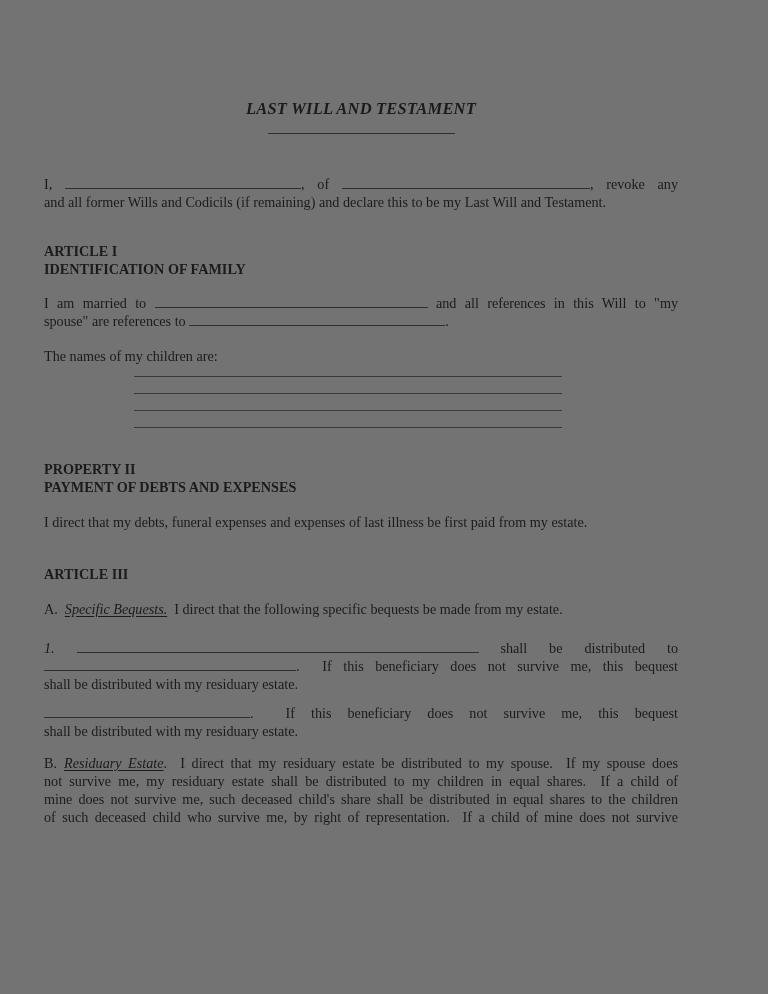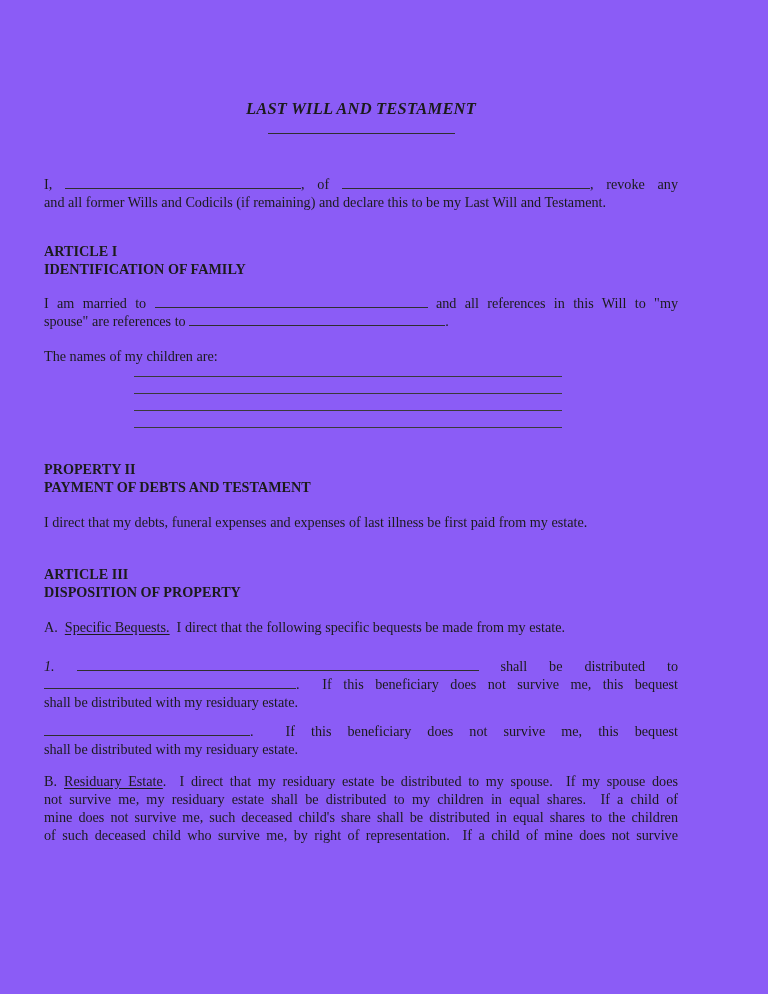--- a/index.html
+++ b/index.html
@@ -1,20 +1,20 @@
 <!DOCTYPE html>
 <html><head>
 <meta charset="utf-8">
 <style>
   html, body { margin: 0; padding: 0; background: #ffffff; }
   .page {
     position: relative;
     width: 768px;
     height: 994px;
-    background: #8b5cf6;
+    background: #737373;
     overflow: hidden;
   }
   .content {
     position: absolute;
     left: 44px;
     top: 0;
     width: 634px;
     font-family: "Liberation Serif", serif;
     font-size: 14.2px;
     line-height: 18px;
@@ -56,21 +56,21 @@
   .sec-a        { margin-top: 17px; }
   .item         { }
   .item-1       { margin-top: 21px; }
   .item-2       { margin-top: 11px; }
   .sec-b        { margin-top: 14px; }
   .blank {
     display: inline-block;
     height: 13px;
     border-bottom: 1px solid #2f2f2f;
   }
-  .u { text-decoration: underline; text-underline-offset: 2px; }
+  .u { text-decoration: underline; text-underline-offset: 2px; font-style: italic; }
   .inum { font-style: italic; }
   .sp7 { display: inline-block; width: 7px; }
 </style>
 </head>
 <body>
 
 <div class="page">
   <div class="content">
 
     <div class="title-block">
@@ -110,28 +110,27 @@
     <div>
       <div class="child-line first"></div>
       <div class="child-line"></div>
       <div class="child-line"></div>
       <div class="child-line"></div>
     </div>
 
 
     <div class="art2-head heading">
       <div>PROPERTY II</div>
-      <div>PAYMENT OF DEBTS AND TESTAMENT</div>
+      <div>PAYMENT OF DEBTS AND EXPENSES</div>
     </div>
 
     <div class="debts line">I direct that my debts, funeral expenses and expenses of last illness be first paid from my estate.</div>
 
     <div class="art3-head heading">
       <div>ARTICLE III</div>
-      <div>DISPOSITION OF PROPERTY</div>
     </div>
 
     <div class="sec-a line">
       <span>A.</span><span class="sp7"></span><span class="u">Specific Bequests.</span><span class="sp7"></span><span>I direct that the following specific bequests be made from my estate.</span>
     </div>
 
     <div class="item item-1">
       <div class="jline">
         <span class="inum">1.</span>
         <span class="blank" style="width:402px"></span>

